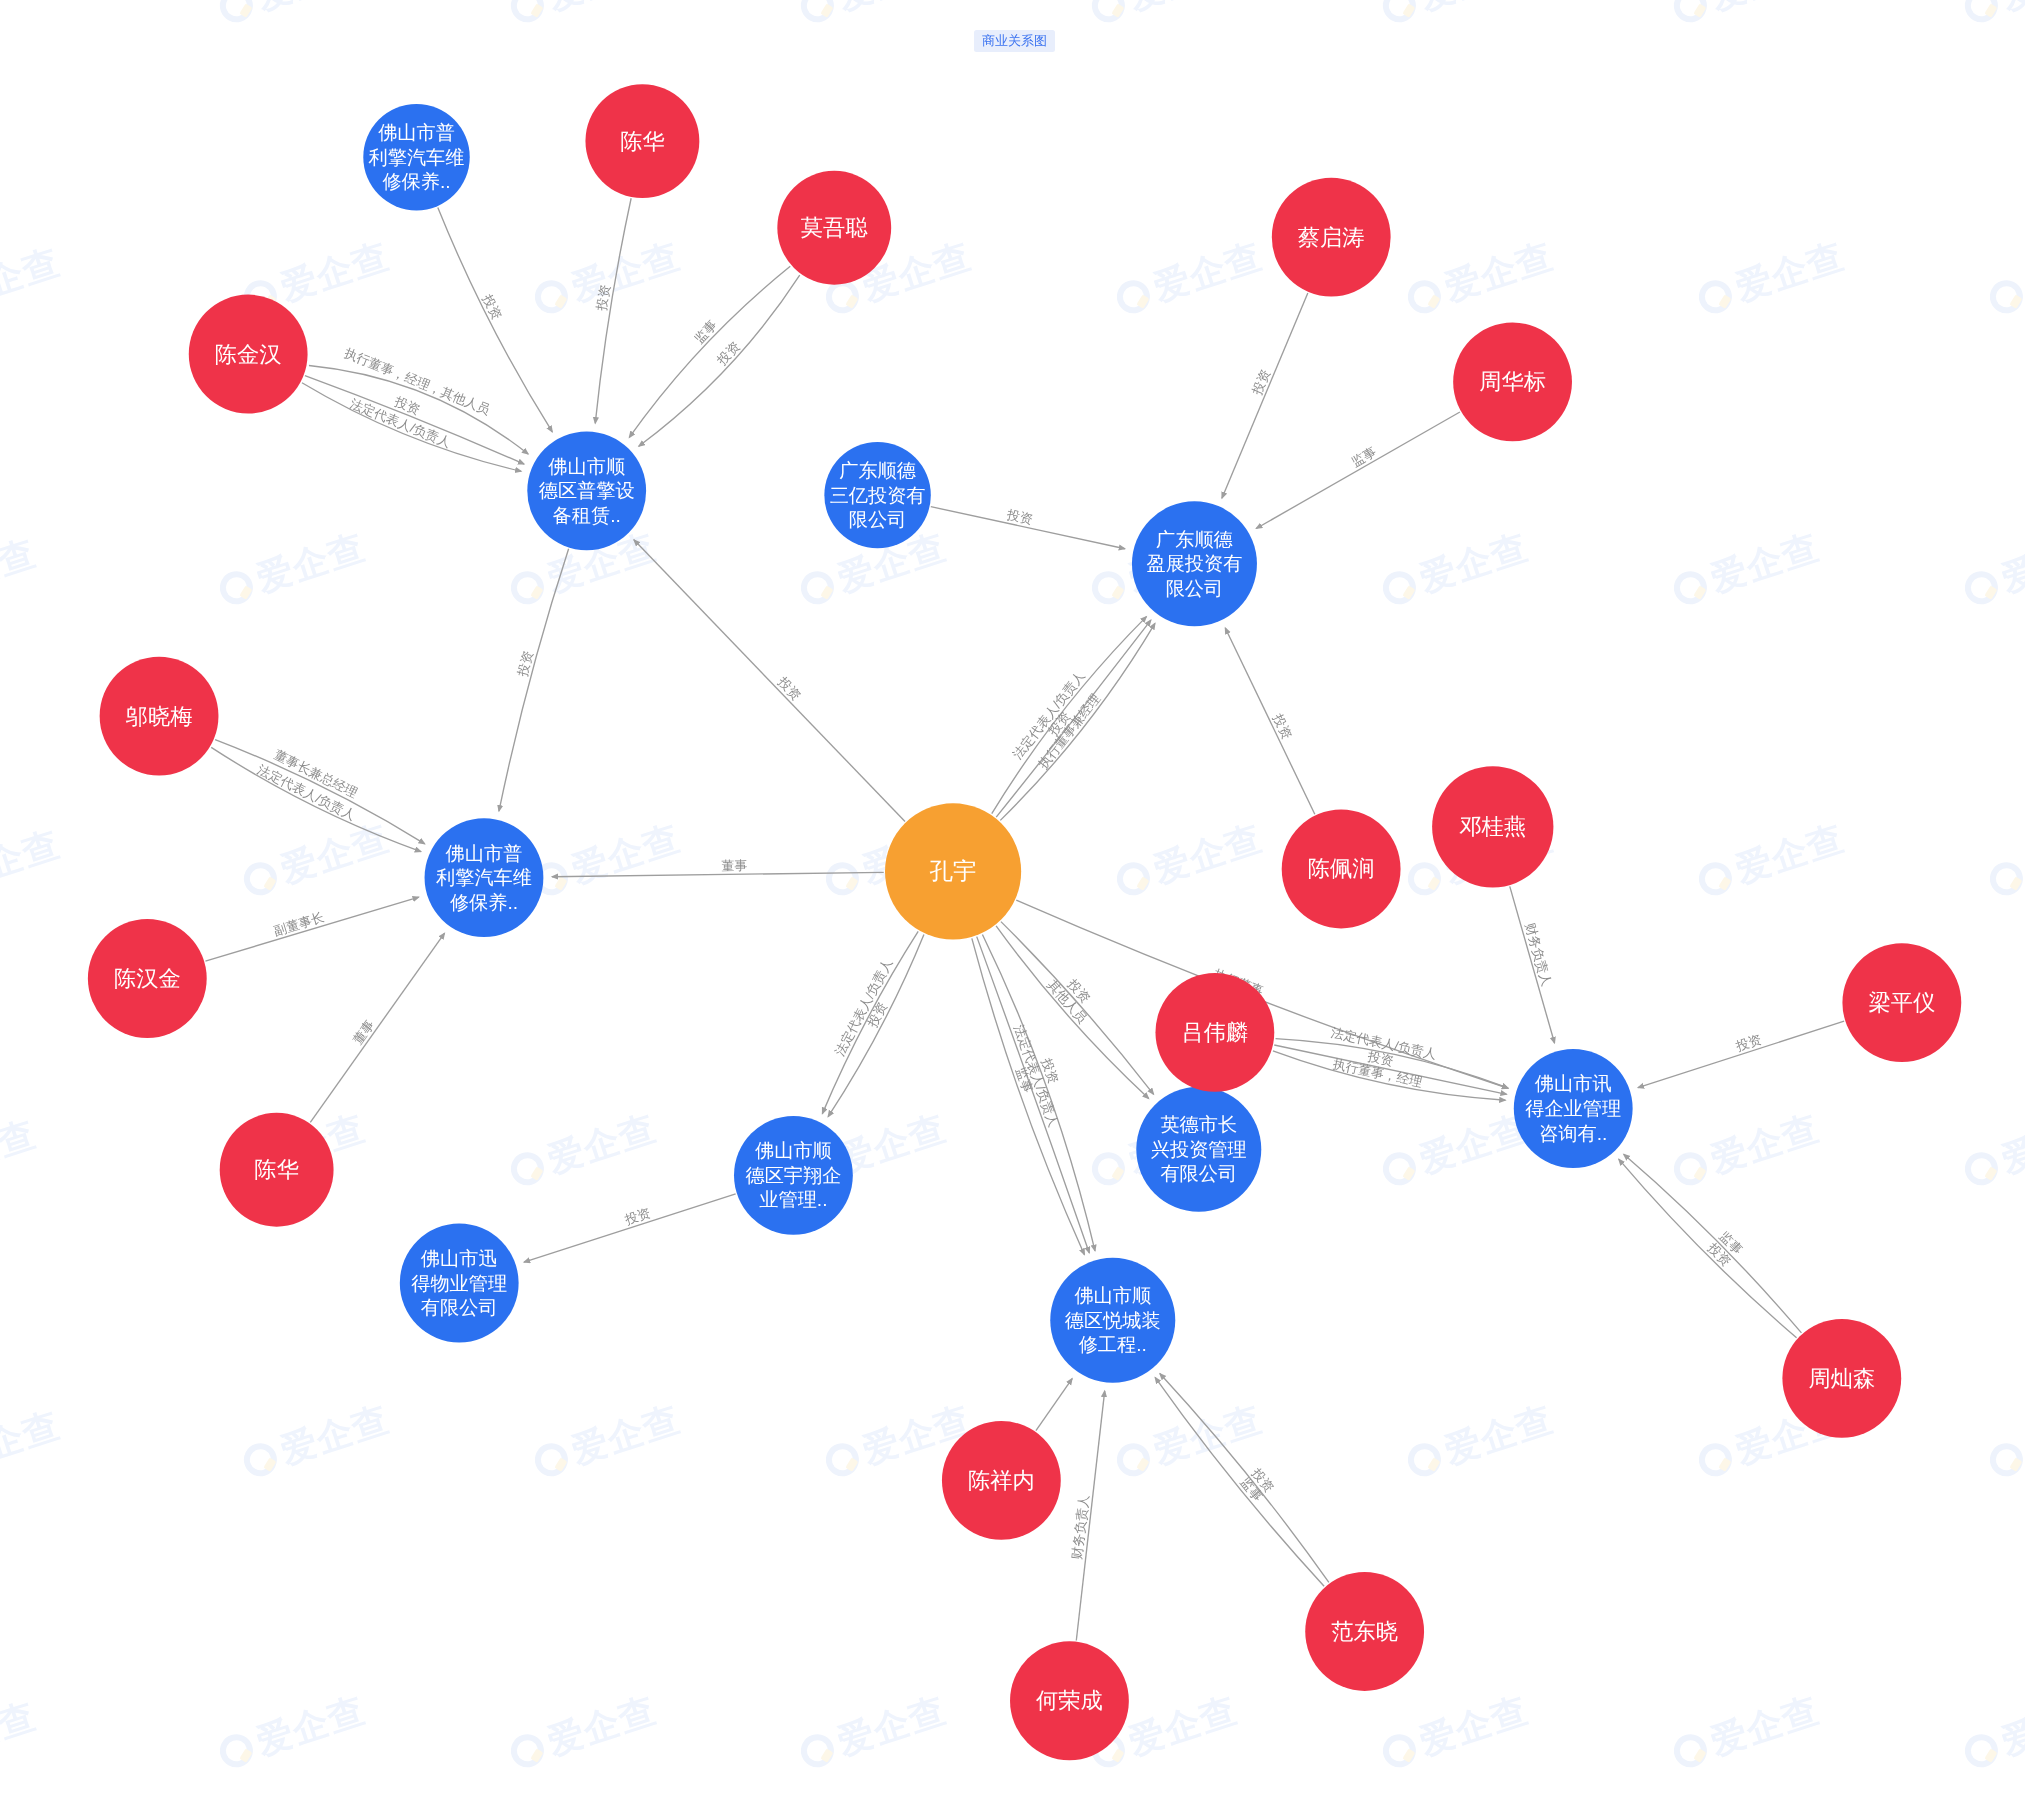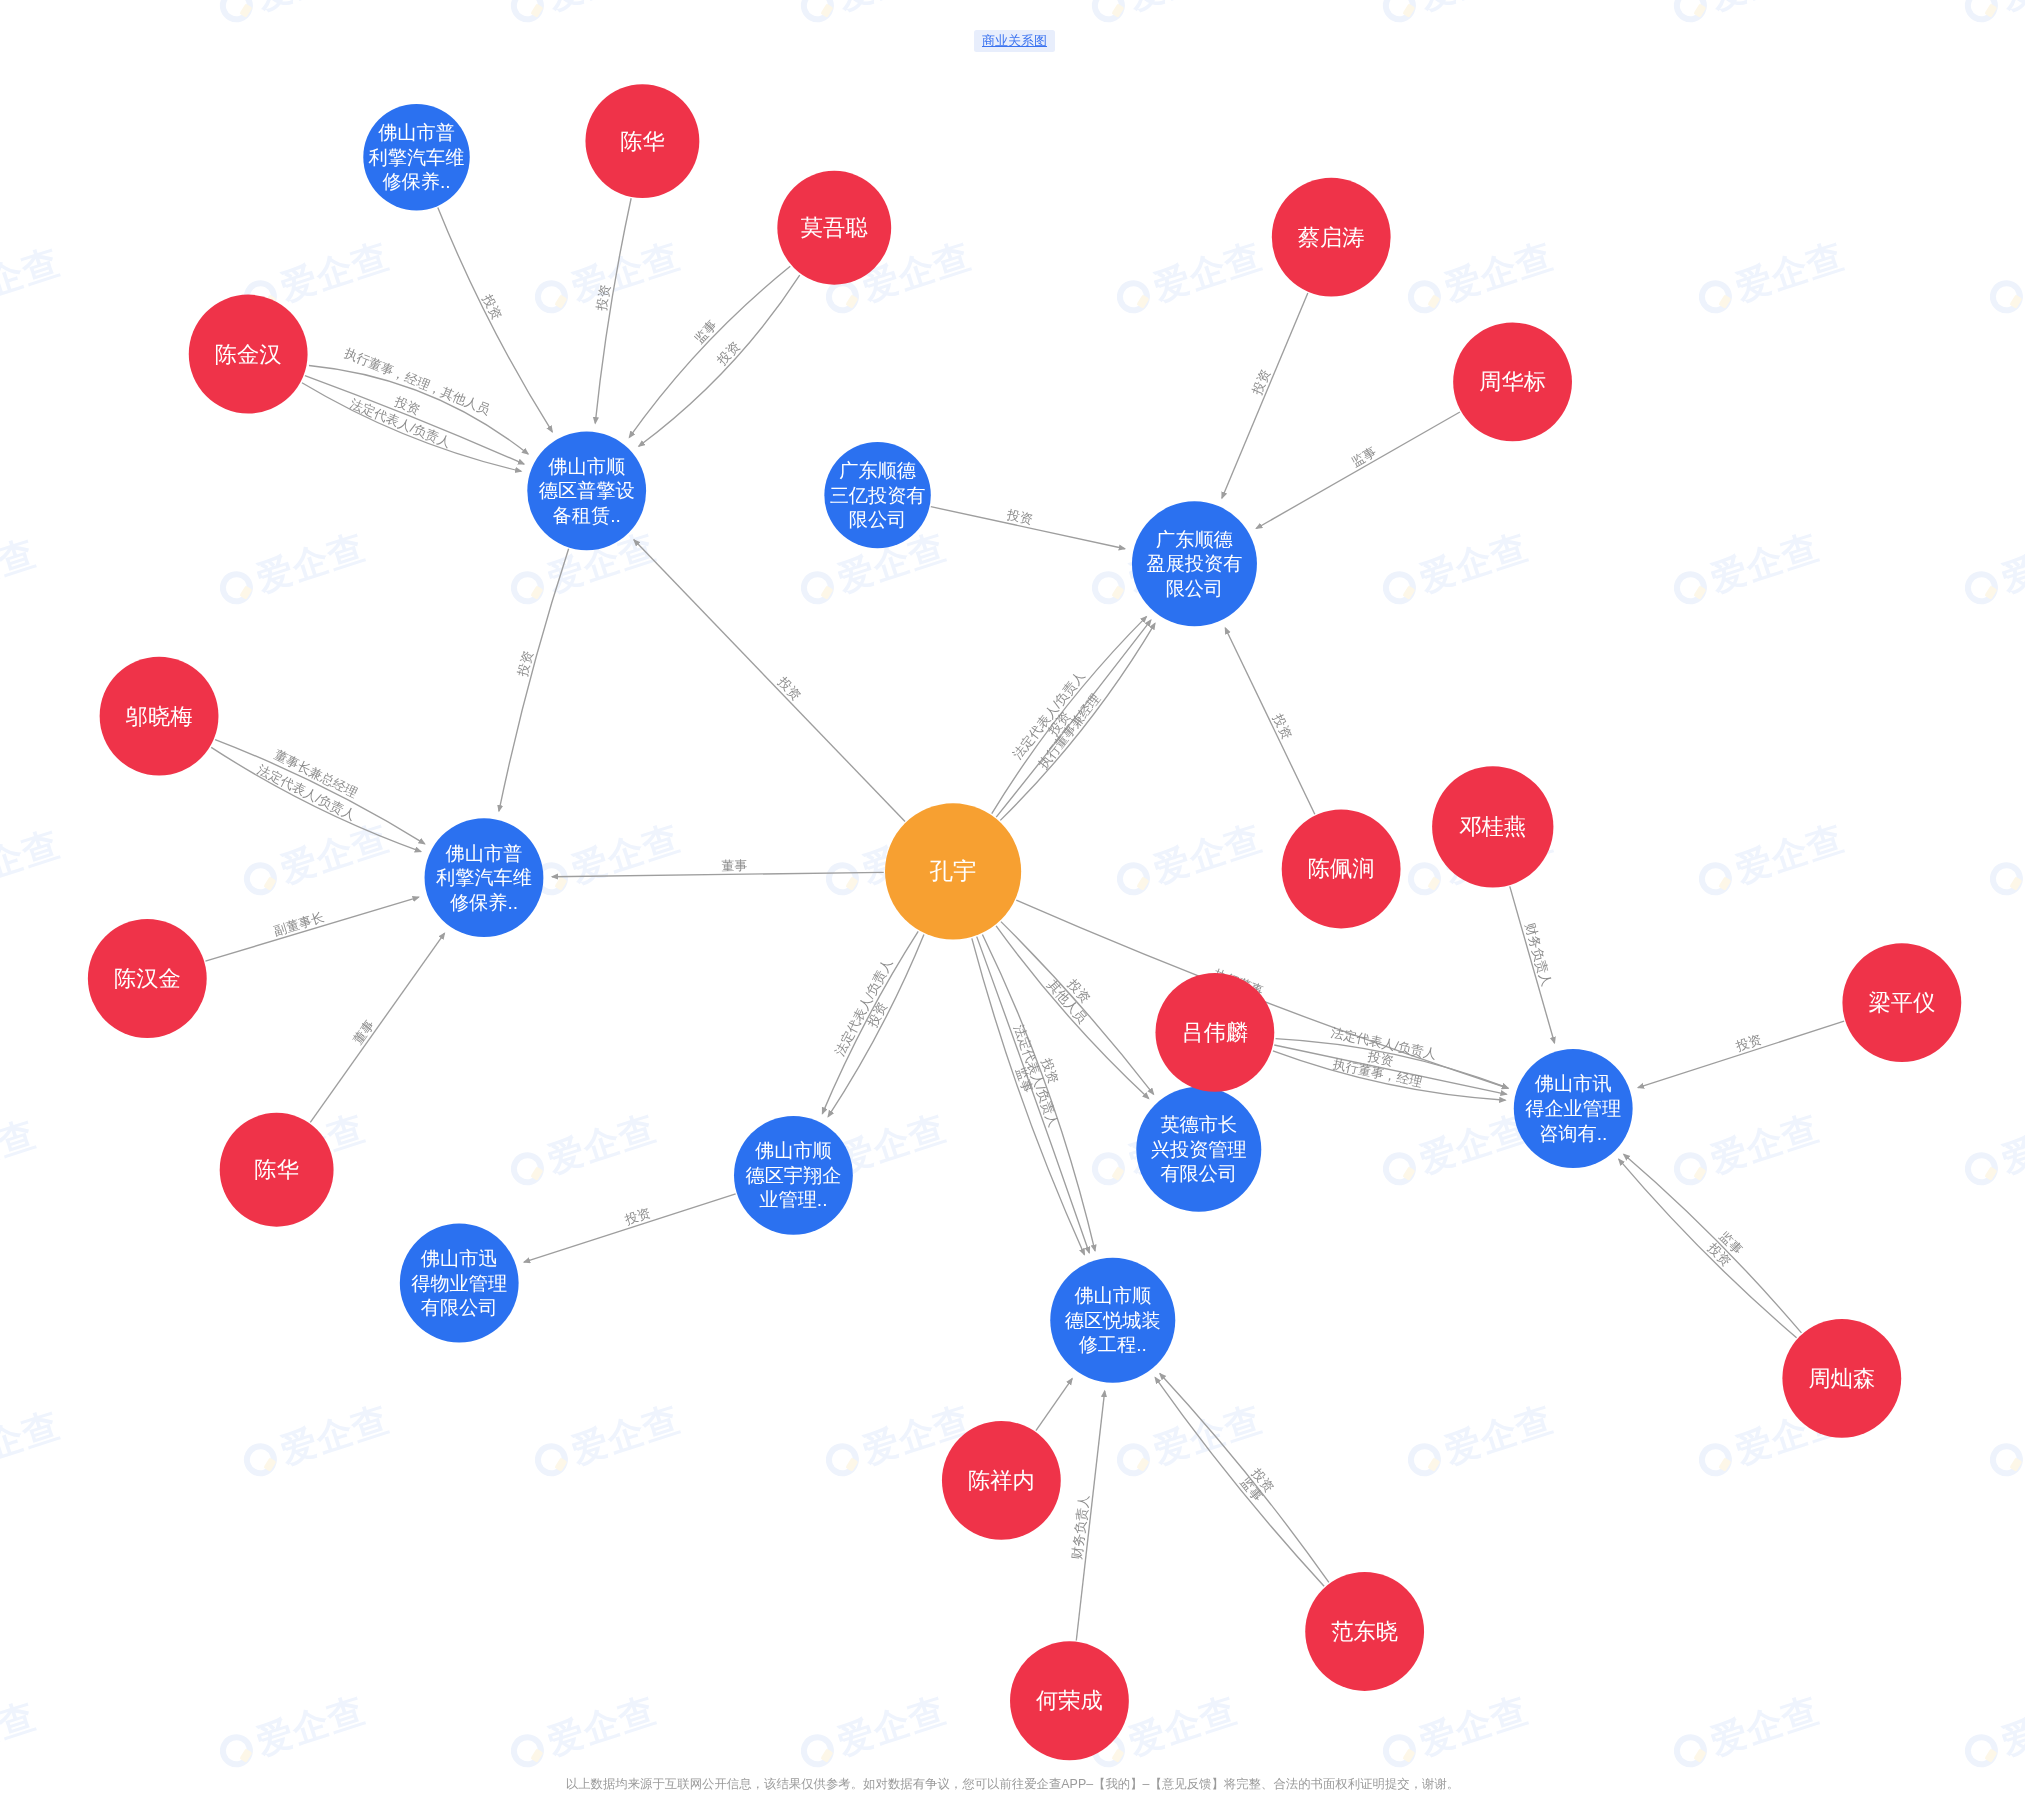--- a/index.html
+++ b/index.html
@@ -21,21 +21,21 @@
     border:6.8px solid #eef3fc;box-sizing:border-box;position:relative;
   }
   .wm .wmq:after{
     content:"";position:absolute;right:-3.1px;bottom:-1.2px;width:12.4px;height:8px;
     background:#fdf7e8;transform:rotate(-40deg);border-radius:1.9px;
   }
 
   .title-chip{
     position:absolute;left:974px;top:30px;
     background:#e8eefc;color:#3b73f0;font-size:13px;
-    padding:3.1px 8px;border-radius:2.5px;line-height:1.2;white-space:nowrap;text-decoration:underline;
+    padding:3.1px 8px;border-radius:2.5px;line-height:1.2;white-space:nowrap;
   }
   .footer-note{
     position:absolute;left:0;right:0;top:1775px;text-align:center;
     color:#9b9b9b;font-size:12.4px;line-height:1.5;
   }
 
   .node-label{
     fill:#ffffff;font-family:"Liberation Sans","DejaVu Sans",sans-serif;
     text-anchor:middle;dominant-baseline:central;pointer-events:none;
   }
@@ -490,15 +490,14 @@
           <text x="1728" y="2748.0" class="node-label" font-size="36" fill="#ffffff">何荣成</text>
         </g>
         <g>
           <circle cx="2205" cy="2636" r="96" fill="#EF3349" class="node-shape"></circle>
           <text x="2205" y="2636.0" class="node-label" font-size="36" fill="#ffffff">范东晓</text>
         </g>
       </g>
   </svg>
 
   <div class="title-chip">商业关系图</div>
-  <div class="footer-note">以上数据均来源于互联网公开信息，该结果仅供参考。如对数据有争议，您可以前往爱企查APP–【我的】–【意见反馈】将完整、合法的书面权利证明提交，谢谢。</div>
 </div>
 
 
 </body></html>

